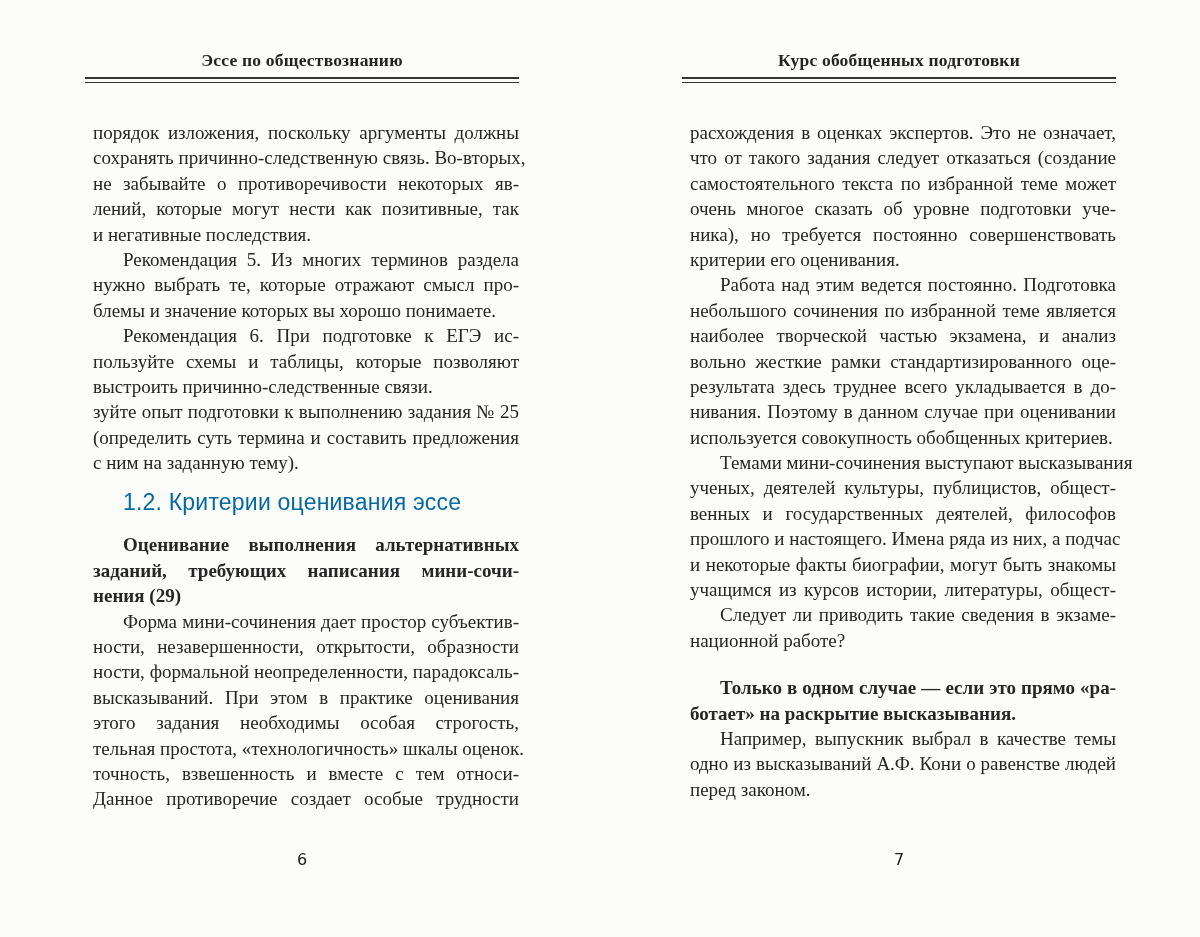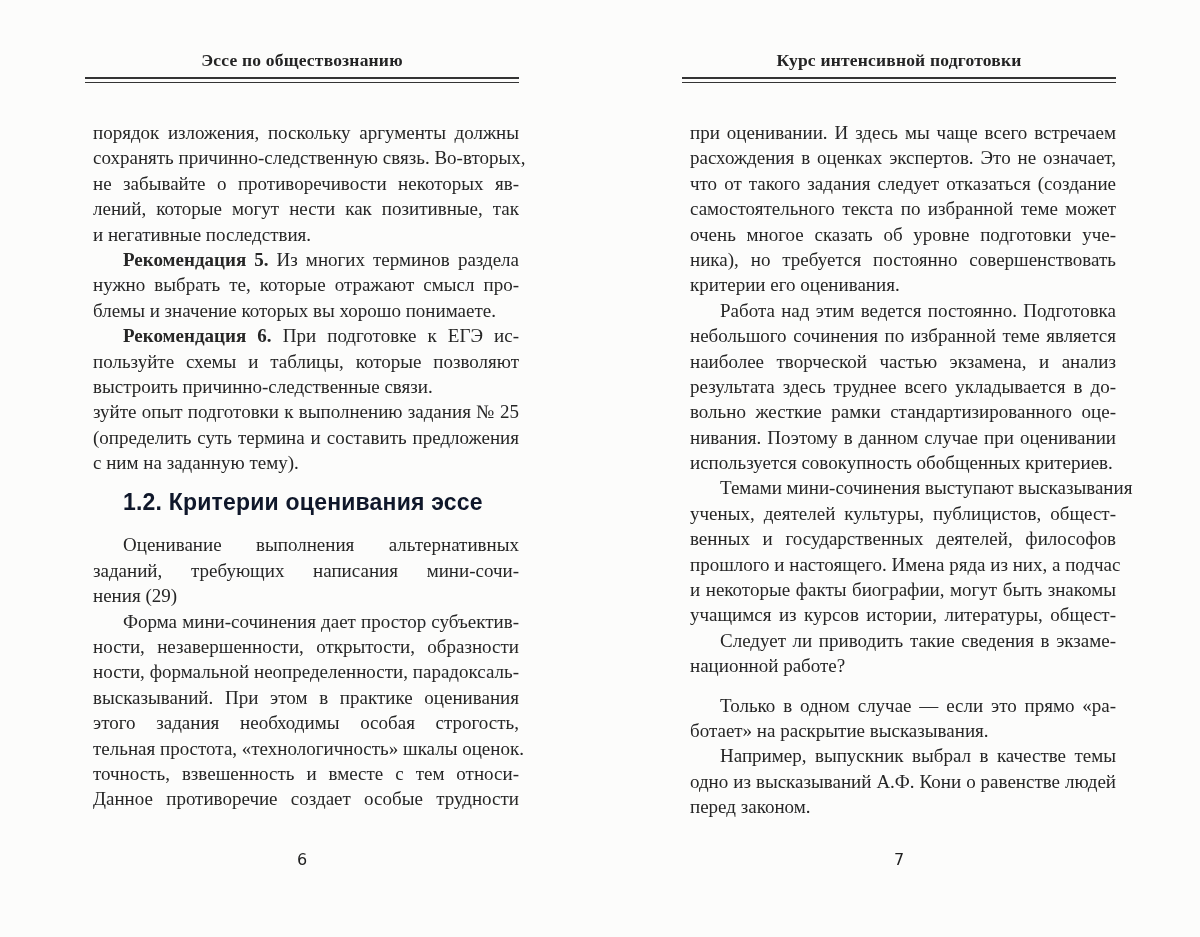--- a/index.html
+++ b/index.html
@@ -27,39 +27,39 @@
   .header-rule {
     position: absolute; top: 77px; left: 0; right: 0;
     height: 3px;
     border-top: 2px solid #343434;
     border-bottom: 1px solid #343434;
   }
 
   .body-text { position: absolute; top: 120px; left: 8px; right: 0; }
 
   .paragraph { margin: 0; }
-  .paragraph.gap-before { margin-top: 14px; }
-  .paragraph.bold .line { font-weight: normal; }
+  .paragraph.gap-before { margin-top: 22px; }
+  .paragraph.bold .line { font-weight: bold; }
 
   .line {
     height: 25.4px; line-height: 25.4px;
     font-size: 19px;
     text-align: justify;
     text-align-last: justify;
     white-space: nowrap;
     color: #262626;
   }
   .line.final { text-align-last: left; white-space: normal; }
   .line.indent { padding-left: 30px; }
-  .line b { font-weight: bold; }
+  .line b { font-weight: normal; }
 
   .section-heading {
     font-family: "Liberation Sans", "DejaVu Sans", sans-serif;
-    font-weight: 700; font-size: 23px; line-height: 28px;
-    color: #0f172a;
+    font-weight: 400; font-size: 23px; line-height: 28px;
+    color: #0369a1;
     margin: 13px 0 16px 0;
     padding-left: 30px;
     letter-spacing: 0.2px;
   }
 
   .page-number {
     position: absolute; top: 850px; left: 0; right: 0;
     text-align: center;
     font-family: "DejaVu Sans", sans-serif;
     font-size: 16px; color: #1f1f1f;
@@ -110,38 +110,37 @@
           <div class="line">этого задания необходимы особая строгость,</div>
           <div class="line">тельная простота, «технологичность» шкалы оценок.</div>
           <div class="line">точность, взвешенность и вместе с тем относи-</div>
           <div class="line">Данное противоречие создает особые трудности</div>
         </div>
       </div>
     <div class="page-number">6</div>
   </div>
 
   <div class="page right">
-    <div class="running-header">Курс интенсивной подготовки</div>
+    <div class="running-header">Курс обобщенных подготовки</div>
     <div class="header-rule"></div>
     <div class="body-text">
         <div class="paragraph">
-          <div class="line">при оценивании. И здесь мы чаще всего встречаем</div>
           <div class="line">расхождения в оценках экспертов. Это не означает,</div>
           <div class="line">что от такого задания следует отказаться (создание</div>
           <div class="line">самостоятельного текста по избранной теме может</div>
           <div class="line">очень многое сказать об уровне подготовки уче-</div>
           <div class="line">ника), но требуется постоянно совершенствовать</div>
           <div class="line final">критерии его оценивания.</div>
         </div>
         <div class="paragraph">
           <div class="line indent">Работа над этим ведется постоянно. Подготовка</div>
           <div class="line">небольшого сочинения по избранной теме является</div>
           <div class="line">наиболее творческой частью экзамена, и анализ</div>
+          <div class="line">вольно жесткие рамки стандартизированного оце-</div>
           <div class="line">результата здесь труднее всего укладывается в до-</div>
-          <div class="line">вольно жесткие рамки стандартизированного оце-</div>
           <div class="line">нивания. Поэтому в данном случае при оценивании</div>
           <div class="line final">используется совокупность обобщенных критериев.</div>
         </div>
         <div class="paragraph">
           <div class="line indent">Темами мини-сочинения выступают высказывания</div>
           <div class="line">ученых, деятелей культуры, публицистов, общест-</div>
           <div class="line">венных и государственных деятелей, философов</div>
           <div class="line">прошлого и настоящего. Имена ряда из них, а подчас</div>
           <div class="line">и некоторые факты биографии, могут быть знакомы</div>
           <div class="line">учащимся из курсов истории, литературы, общест-</div>

